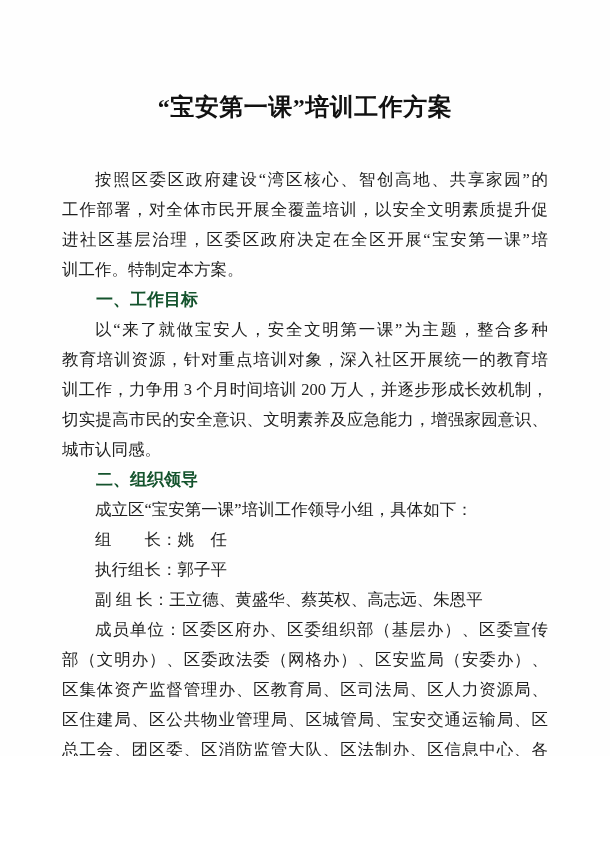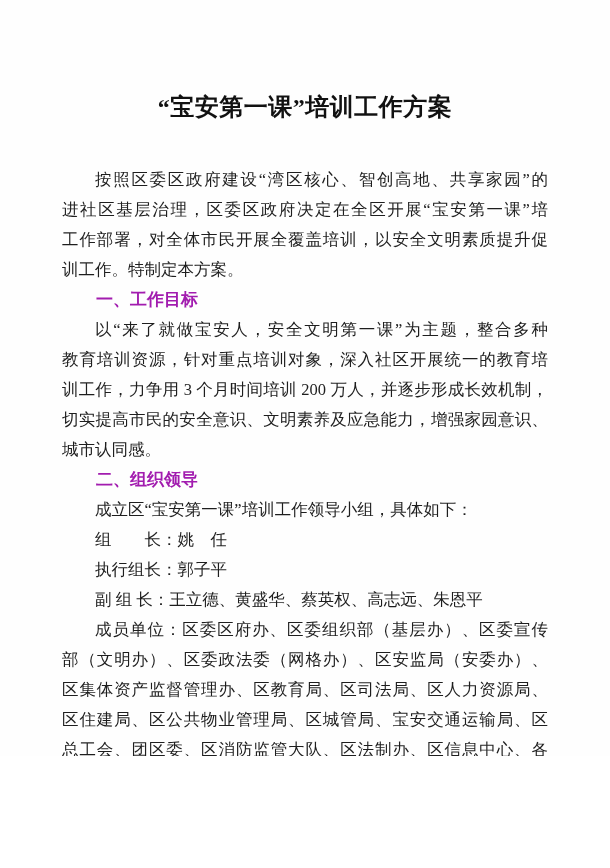--- a/index.html
+++ b/index.html
@@ -41,21 +41,21 @@
     text-align: justify;
     text-align-last: justify;
   }
   .indent {
     text-indent: 2em;
   }
   .heading {
     font-family: "Liberation Sans", "DejaVu Sans", sans-serif;
     font-weight: bold;
     font-size: 17px;
-    color: #a21caf;
+    color: #14532d;
   }
   .page-footer {
     position: absolute;
     left: 78px;
     top: 783px;
     font-size: 14px;
     line-height: 18px;
     letter-spacing: 1px;
     color: #222222;
     font-family: "Liberation Serif", "DejaVu Serif", serif;
@@ -64,22 +64,22 @@
 </head>
 <body>
 
 <div class="page">
 
   <h1 class="doc-title">“宝安第一课”培训工作方案</h1>
 
   <div class="doc-body">
 
     <div class="line just indent">按照区委区政府建设“湾区核心、智创高地、共享家园”的</div>
+    <div class="line just">工作部署，对全体市民开展全覆盖培训，以安全文明素质提升促</div>
     <div class="line just">进社区基层治理，区委区政府决定在全区开展“宝安第一课”培</div>
-    <div class="line just">工作部署，对全体市民开展全覆盖培训，以安全文明素质提升促</div>
     <div class="line">训工作。特制定本方案。</div>
 
     <div class="line heading indent">一、工作目标</div>
     <div class="line just indent">以“来了就做宝安人，安全文明第一课”为主题，整合多种</div>
     <div class="line just">教育培训资源，针对重点培训对象，深入社区开展统一的教育培</div>
     <div class="line just">训工作，力争用 3 个月时间培训 200 万人，并逐步形成长效机制，</div>
     <div class="line just">切实提高市民的安全意识、文明素养及应急能力，增强家园意识、</div>
     <div class="line">城市认同感。</div>
 
     <div class="line heading indent">二、组织领导</div>

